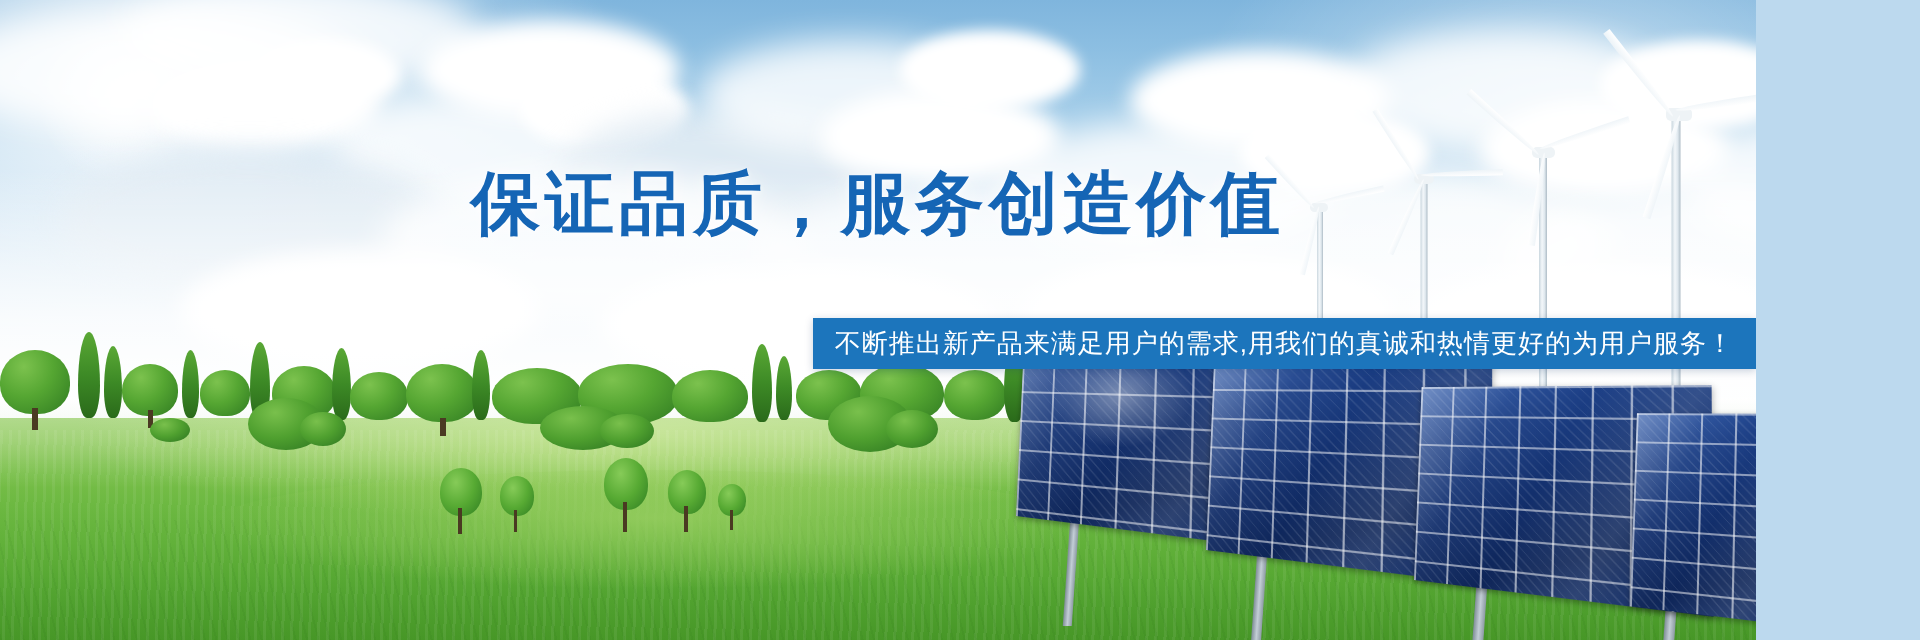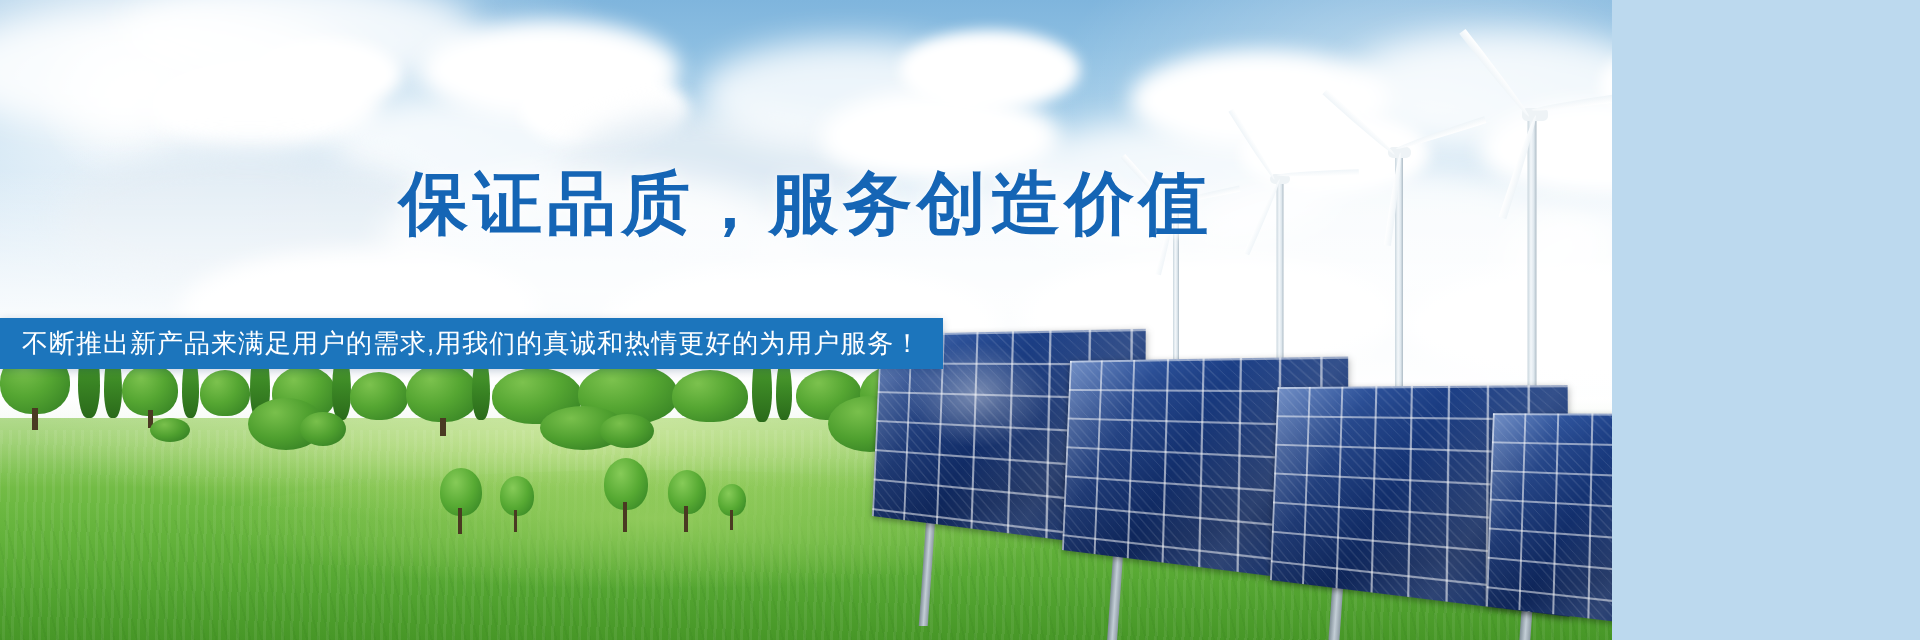--- a/index.html
+++ b/index.html
@@ -1,21 +1,21 @@
 <!DOCTYPE html>
 <html><head>
 <meta charset="utf-8">
 <style>
   html,body{margin:0;padding:0;}
   body{
     width:1920px;height:640px;overflow:hidden;
     font-family:"Liberation Sans","DejaVu Sans",sans-serif;
     background:#bcd9ee;
   }
-  #banner{position:relative;width:1612px;height:640px;overflow:hidden;}
+  #banner{position:relative;width:1756px;height:640px;overflow:hidden;}
 
   
   .sky{position:absolute;inset:0;
     background:linear-gradient(to bottom,
       #7fb5dd 0%, #8dbfe2 8%, #a3cde9 18%, #bcdaef 30%,
       #d2e6f4 42%, #e4f0f8 54%, #f0f6fa 64%, #f6f9fb 72%);}
   .sunglow{position:absolute;left:-140px;top:-200px;width:760px;height:620px;
     background:radial-gradient(ellipse at 38% 45%,
       rgba(255,255,255,.95) 0%, rgba(255,255,255,.62) 22%,
       rgba(255,255,255,.30) 42%, rgba(255,255,255,0) 70%);}
@@ -90,21 +90,21 @@
   .pshine{position:absolute;inset:0;
     background:linear-gradient(118deg,rgba(255,255,255,.34) 0%,rgba(255,255,255,.05) 26%,
       rgba(255,255,255,0) 46%, rgba(255,255,255,.12) 70%, rgba(255,255,255,0) 88%);}
   .pleg{position:absolute;background:linear-gradient(to right,#7e8c96,#c3ced6,#8c99a3);}
 
   
   .headline{position:absolute;left:0;right:0;top:166px;text-align:center;
     font-size:69px;line-height:76px;font-weight:700;color:#1565b5;
     letter-spacing:5px;white-space:nowrap;
     text-shadow:0 2px 6px rgba(255,255,255,.75),0 0 22px rgba(255,255,255,.55);}
-  .subwrap{position:absolute;left:0;right:0;top:318px;display:flex;justify-content:flex-start;}
+  .subwrap{position:absolute;left:0;right:0;top:318px;display:flex;justify-content:flex-end;}
   .subbar{background:#1c75bc;color:#fff;font-size:26px;line-height:30px;
     font-weight:500;letter-spacing:1px;white-space:nowrap;
     padding:10px 22px 11px 22px;
     box-shadow:0 2px 8px rgba(0,40,90,.22);}
 </style>
 </head>
 <body>
 
 <div id="banner">
 

